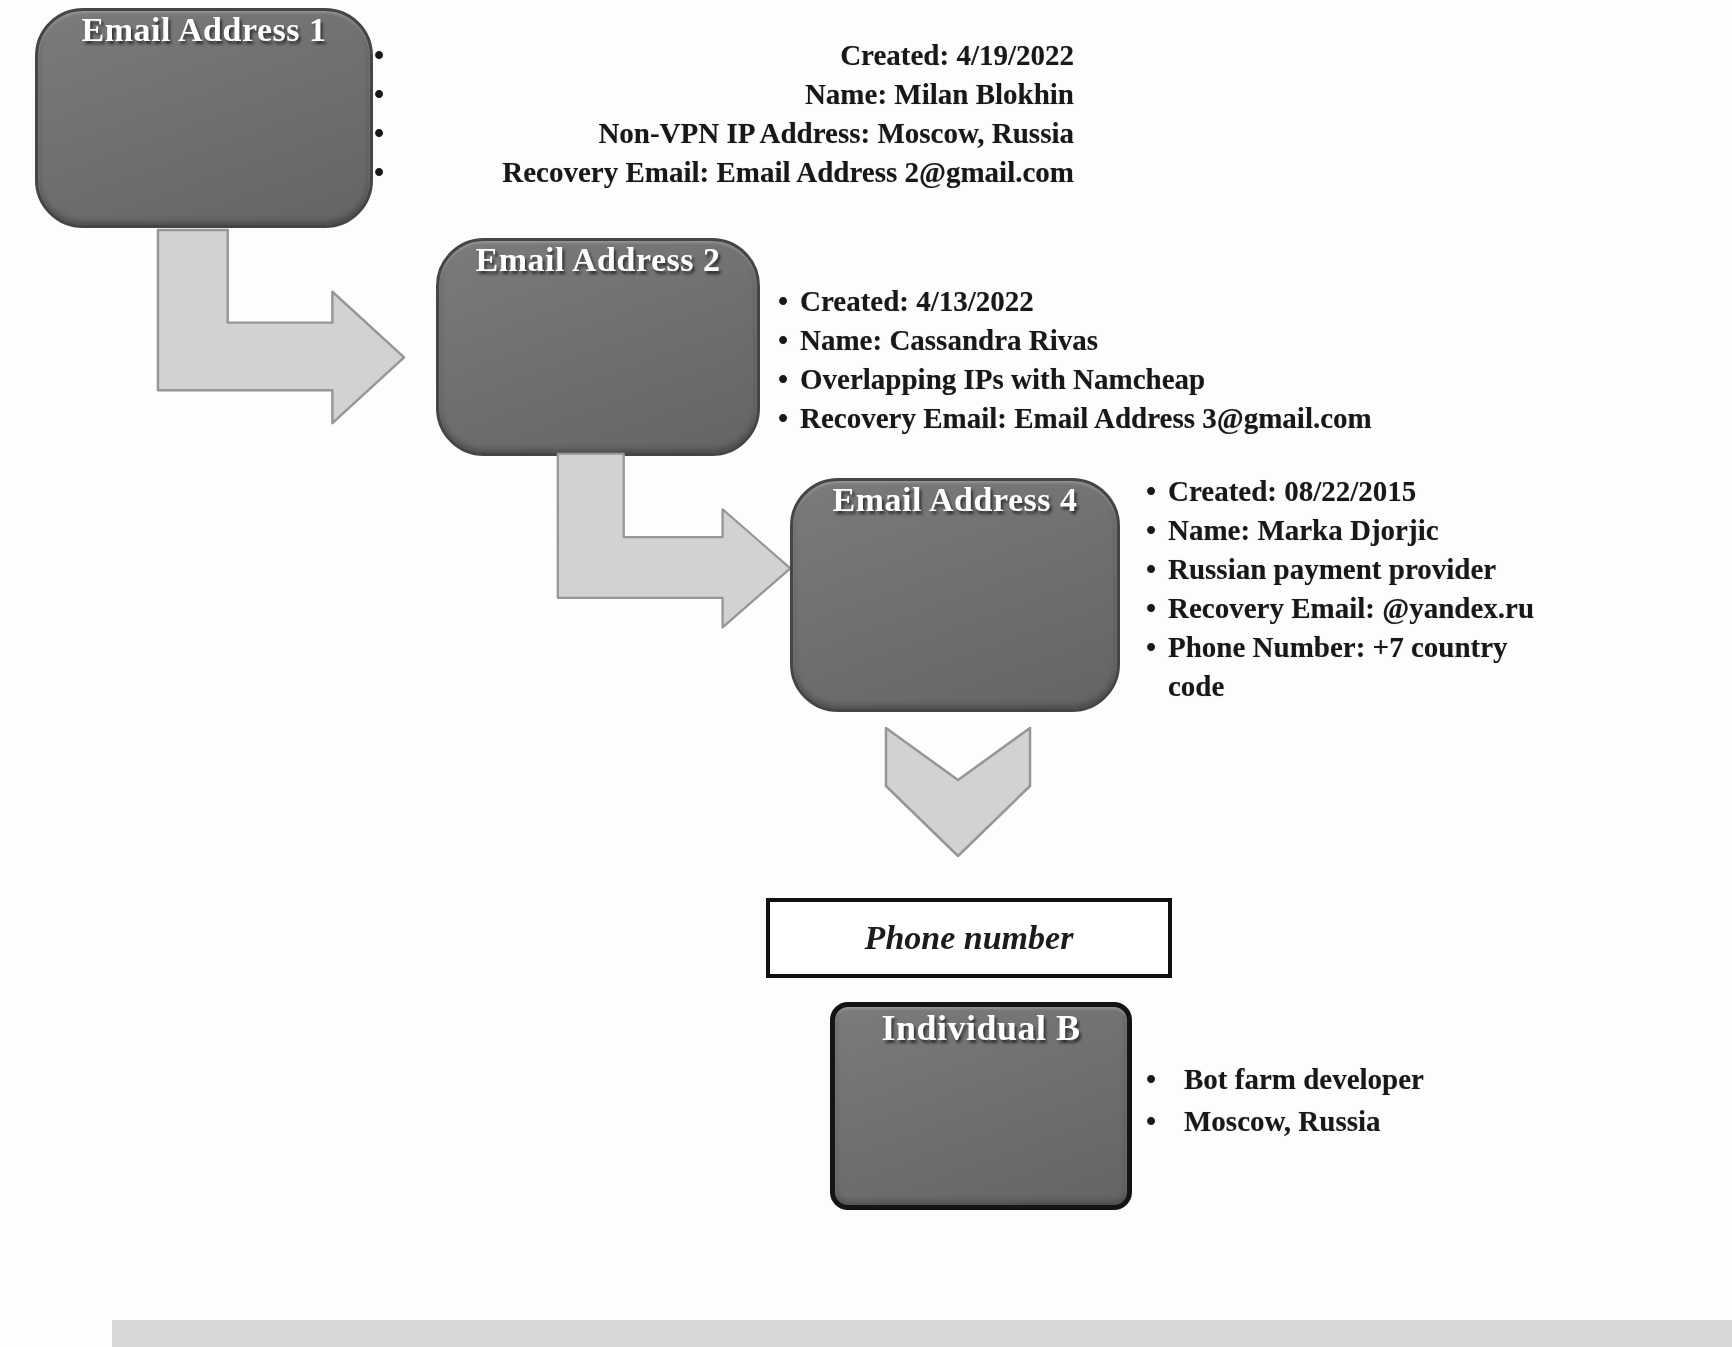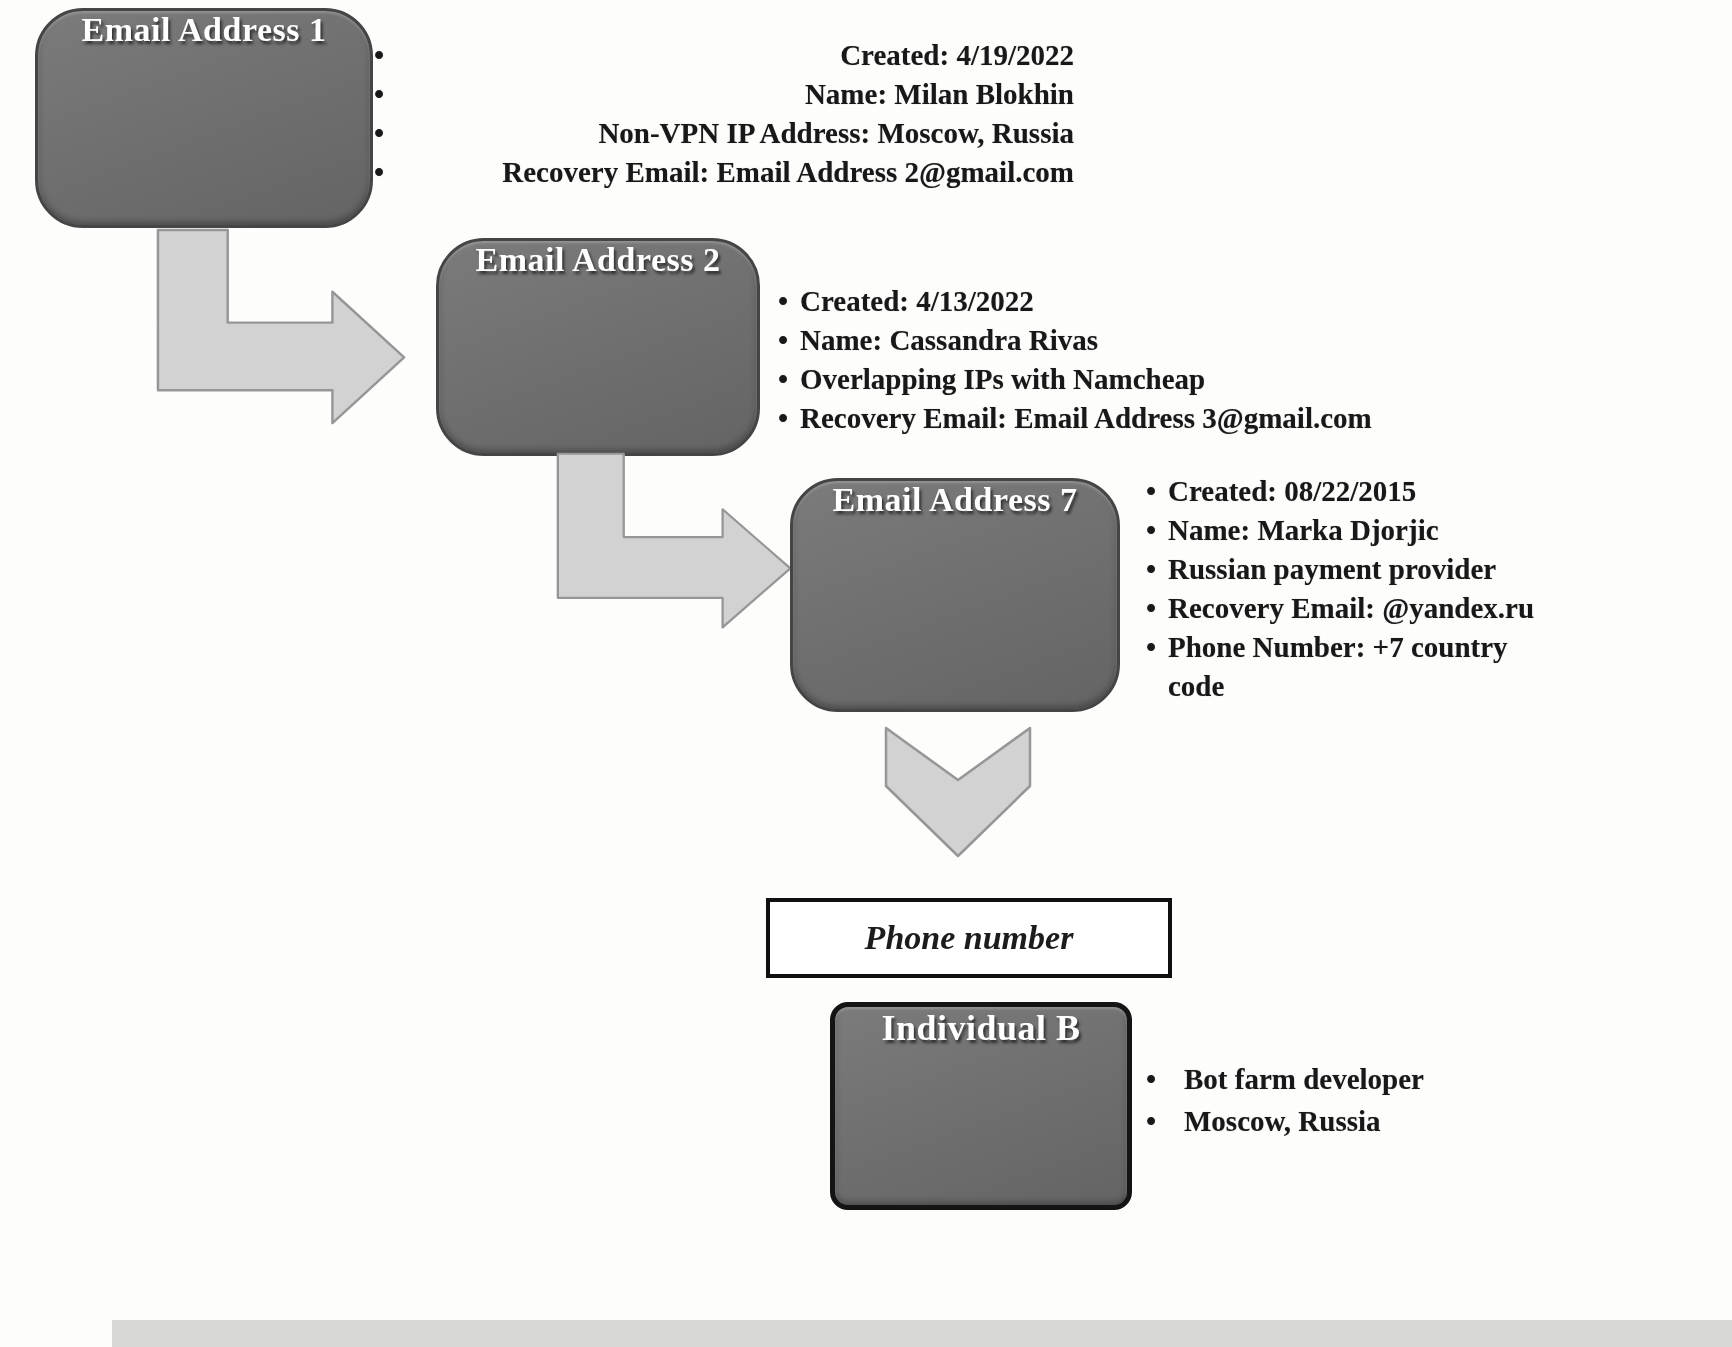--- a/index.html
+++ b/index.html
@@ -126,21 +126,21 @@
     <li>Name: Cassandra Rivas</li>
     <li>Overlapping IPs with Namcheap</li>
     <li>Recovery Email: Email Address 3@gmail.com</li>
   </ul>
 
   <svg class="arrow" style="left:556px; top:452px;" width="238" height="178" viewBox="0 0 260 205" preserveAspectRatio="none">
     <polygon points="2,2 74,2 74,98 182,98 182,66 256,134 182,202 182,168 2,168"></polygon>
   </svg>
 
   <div class="node" style="left:790px; top:478px; width:324px; height:228px;">
-    <span class="node-label">Email Address 7</span>
+    <span class="node-label">Email Address 4</span>
   </div>
   <ul class="bullets" style="left:1146px; top:472px; width:408px;">
     <li>Created: 08/22/2015</li>
     <li>Name: Marka Djorjic</li>
     <li>Russian payment provider</li>
     <li>Recovery Email: @yandex.ru</li>
     <li>Phone Number: +7 country code</li>
   </ul>
 
   <svg class="arrow" style="left:884px; top:726px;" width="148" height="132" viewBox="0 0 148 132" preserveAspectRatio="none">

